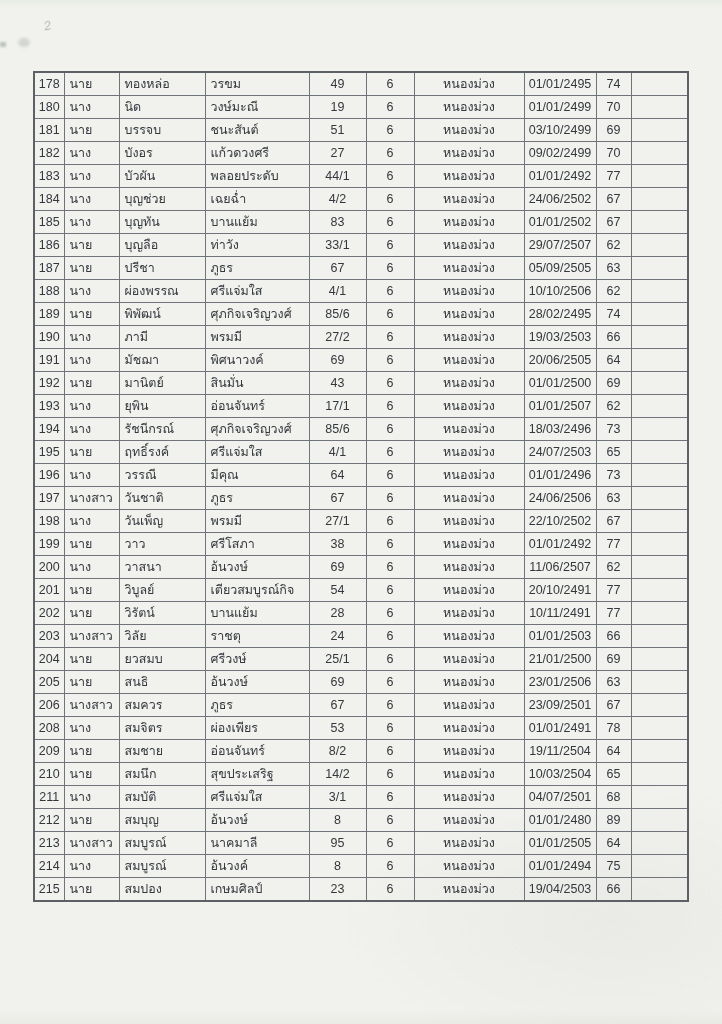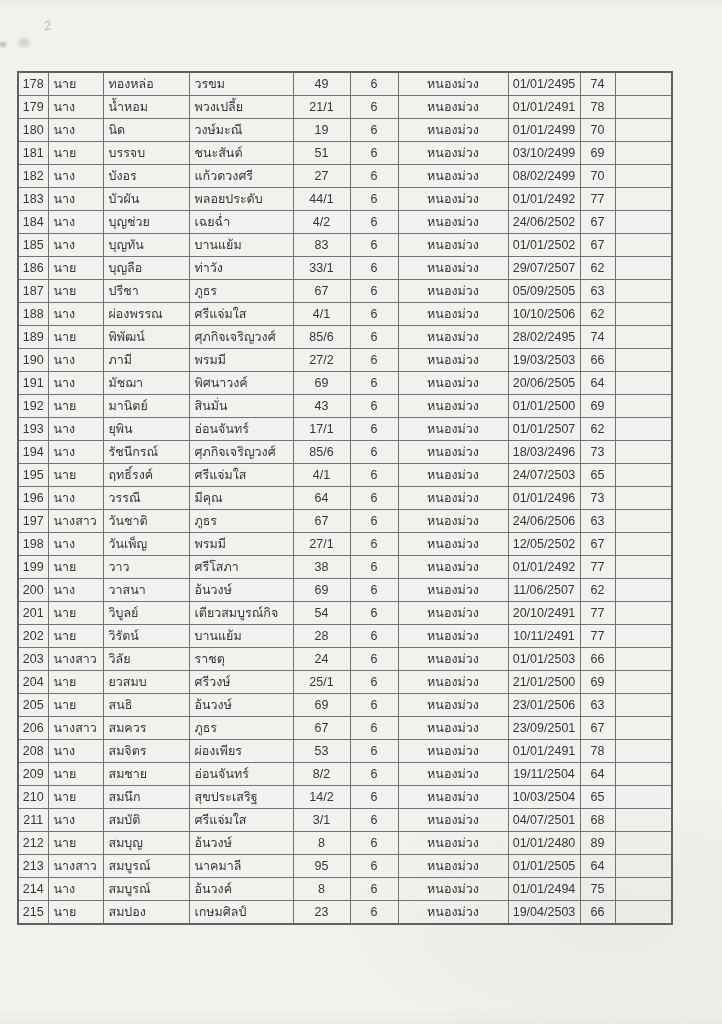--- a/index.html
+++ b/index.html
@@ -45,21 +45,21 @@
     position: absolute;
     left: 0px;
     top: 42px;
     width: 6px;
     height: 5px;
     background: rgba(90, 110, 108, 0.35);
     filter: blur(1px);
   }
   table.people {
     position: absolute;
-    left: 17px;
+    left: 33px;
     top: 71px;
     width: 654px;
     table-layout: fixed;
     border-collapse: collapse;
     border: 2px solid #5d6166;
   }
   table.people td {
     border: 1px solid #70747a;
     height: 22px;
     padding: 0;
@@ -110,32 +110,20 @@
           <td class="al-left">ทองหล่อ</td>
           <td class="al-left">วรขม</td>
           <td class="al-center">49</td>
           <td class="al-center">6</td>
           <td class="al-center">หนองม่วง</td>
           <td class="al-center">01/01/2495</td>
           <td class="al-center">74</td>
           <td class="al-center"></td>
         </tr>
         <tr>
-          <td class="al-center">179</td>
-          <td class="al-left">นาง</td>
-          <td class="al-left">น้ำหอม</td>
-          <td class="al-left">พวงเปลี้ย</td>
-          <td class="al-center">21/1</td>
-          <td class="al-center">6</td>
-          <td class="al-center">หนองม่วง</td>
-          <td class="al-center">01/01/2491</td>
-          <td class="al-center">78</td>
-          <td class="al-center"></td>
-        </tr>
-        <tr>
           <td class="al-center">180</td>
           <td class="al-left">นาง</td>
           <td class="al-left">นิด</td>
           <td class="al-left">วงษ์มะณี</td>
           <td class="al-center">19</td>
           <td class="al-center">6</td>
           <td class="al-center">หนองม่วง</td>
           <td class="al-center">01/01/2499</td>
           <td class="al-center">70</td>
           <td class="al-center"></td>
@@ -153,21 +141,21 @@
           <td class="al-center"></td>
         </tr>
         <tr>
           <td class="al-center">182</td>
           <td class="al-left">นาง</td>
           <td class="al-left">บังอร</td>
           <td class="al-left">แก้วดวงศรี</td>
           <td class="al-center">27</td>
           <td class="al-center">6</td>
           <td class="al-center">หนองม่วง</td>
-          <td class="al-center">08/02/2499</td>
+          <td class="al-center">09/02/2499</td>
           <td class="al-center">70</td>
           <td class="al-center"></td>
         </tr>
         <tr>
           <td class="al-center">183</td>
           <td class="al-left">นาง</td>
           <td class="al-left">บัวผัน</td>
           <td class="al-left">พลอยประดับ</td>
           <td class="al-center">44/1</td>
           <td class="al-center">6</td>
@@ -345,21 +333,21 @@
           <td class="al-center"></td>
         </tr>
         <tr>
           <td class="al-center">198</td>
           <td class="al-left">นาง</td>
           <td class="al-left">วันเพ็ญ</td>
           <td class="al-left">พรมมี</td>
           <td class="al-center">27/1</td>
           <td class="al-center">6</td>
           <td class="al-center">หนองม่วง</td>
-          <td class="al-center">12/05/2502</td>
+          <td class="al-center">22/10/2502</td>
           <td class="al-center">67</td>
           <td class="al-center"></td>
         </tr>
         <tr>
           <td class="al-center">199</td>
           <td class="al-left">นาย</td>
           <td class="al-left">วาว</td>
           <td class="al-left">ศรีโสภา</td>
           <td class="al-center">38</td>
           <td class="al-center">6</td>

